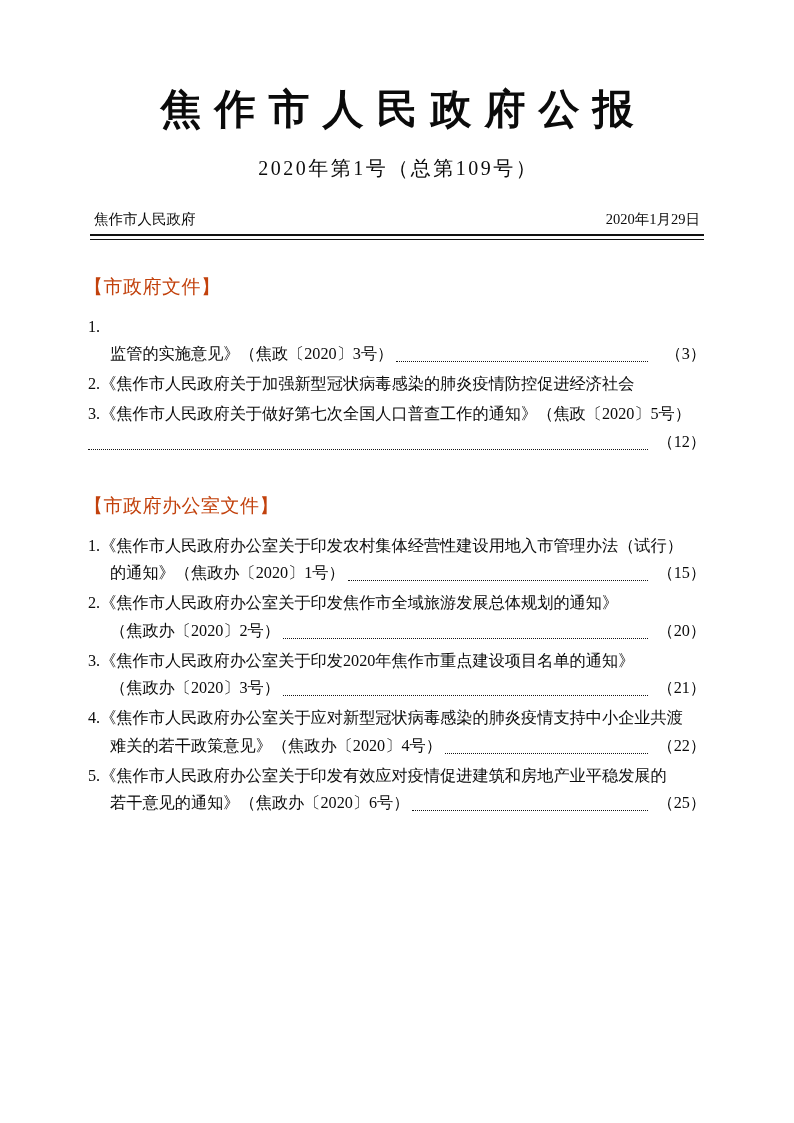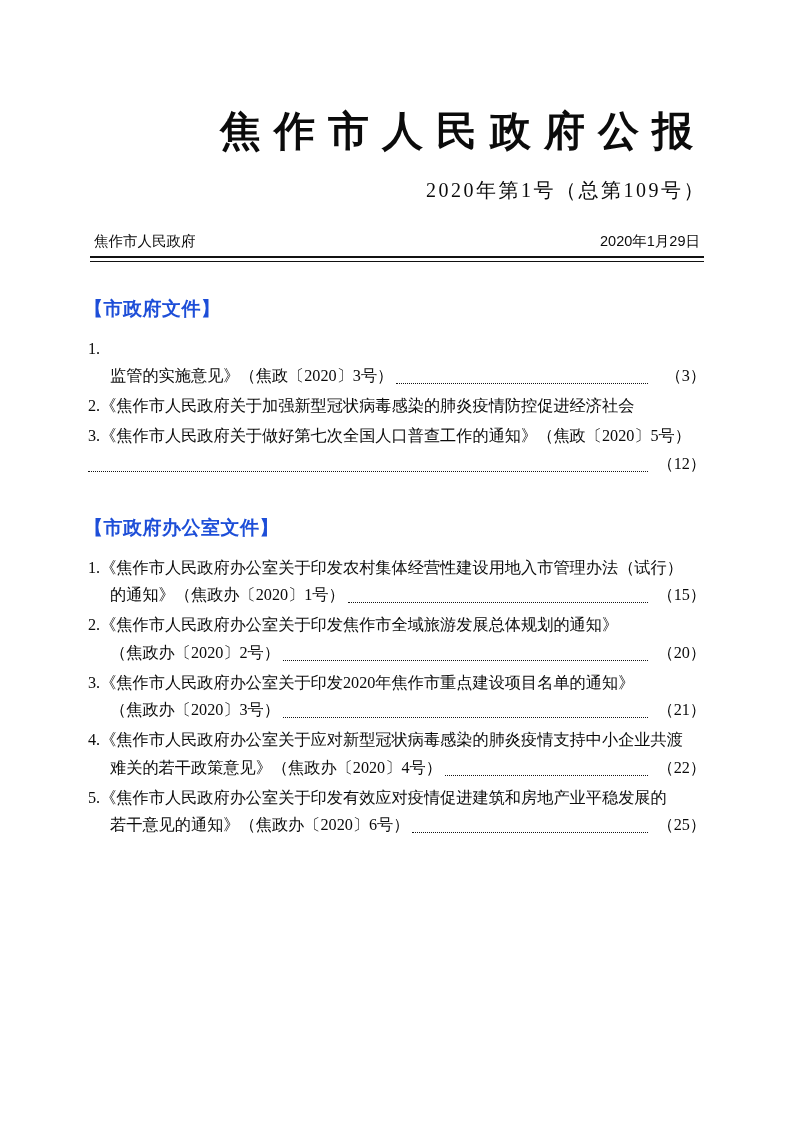--- a/index.html
+++ b/index.html
@@ -18,22 +18,22 @@
   .page {
     position: relative;
     width: 794px;
     height: 1123px;
     box-sizing: border-box;
     padding: 0 88px;
   }
 
   
   .masthead {
-    text-align: right;
-    padding-top: 106px;
+    text-align: center;
+    padding-top: 84px;
   }
   .masthead-title {
     font-family: "Liberation Serif", "DejaVu Serif", serif;
     font-size: 41px;
     font-weight: bold;
     letter-spacing: 13px;
     text-indent: 13px;
     line-height: 1.25;
     color: #0b0b0b;
   }
@@ -44,21 +44,21 @@
     text-indent: 2.5px;
     color: #0b0b0b;
   }
 
   
   .issuer-row {
     margin-top: 28px;
     display: flex;
     justify-content: space-between;
     align-items: flex-end;
-    font-family: Liberation Sans, sans-serif;
+    font-family: Liberation Serif, serif;
     font-size: 14.5px;
     color: #0b0b0b;
     padding: 0 6px 5px 6px;
   }
   .rule-thick {
     border-top: 2.2px solid #111;
     margin: 0 2px;
   }
   .rule-thin {
     border-top: 0.9px solid #111;
@@ -67,23 +67,23 @@
 
   
   .section {
     margin-top: 34px;
   }
   .section + .section {
     margin-top: 38px;
   }
   .section-heading {
     font-size: 19px;
-    font-weight: bold;
+    font-weight: normal;
     letter-spacing: 0.5px;
-    color: #1d4ed8;
+    color: #c2410c;
     margin-left: -4px;
     margin-bottom: 14px;
   }
 
   .toc-list {
     list-style: none;
     margin: 0;
     padding: 0;
   }
   .toc-item {

